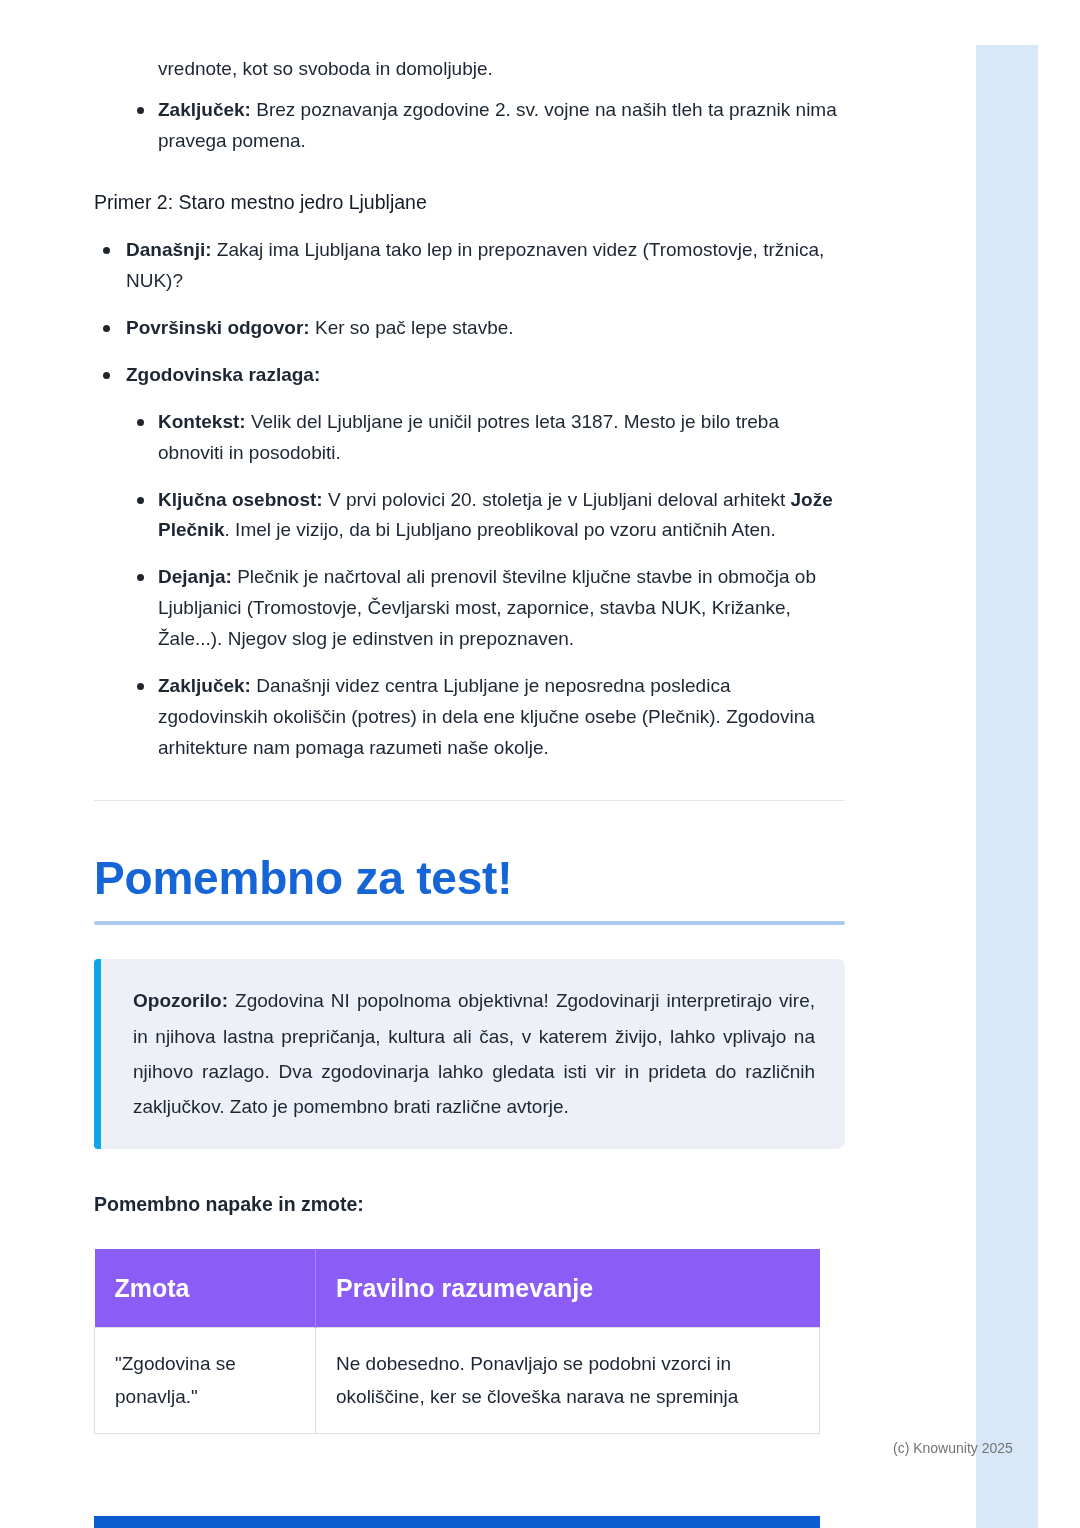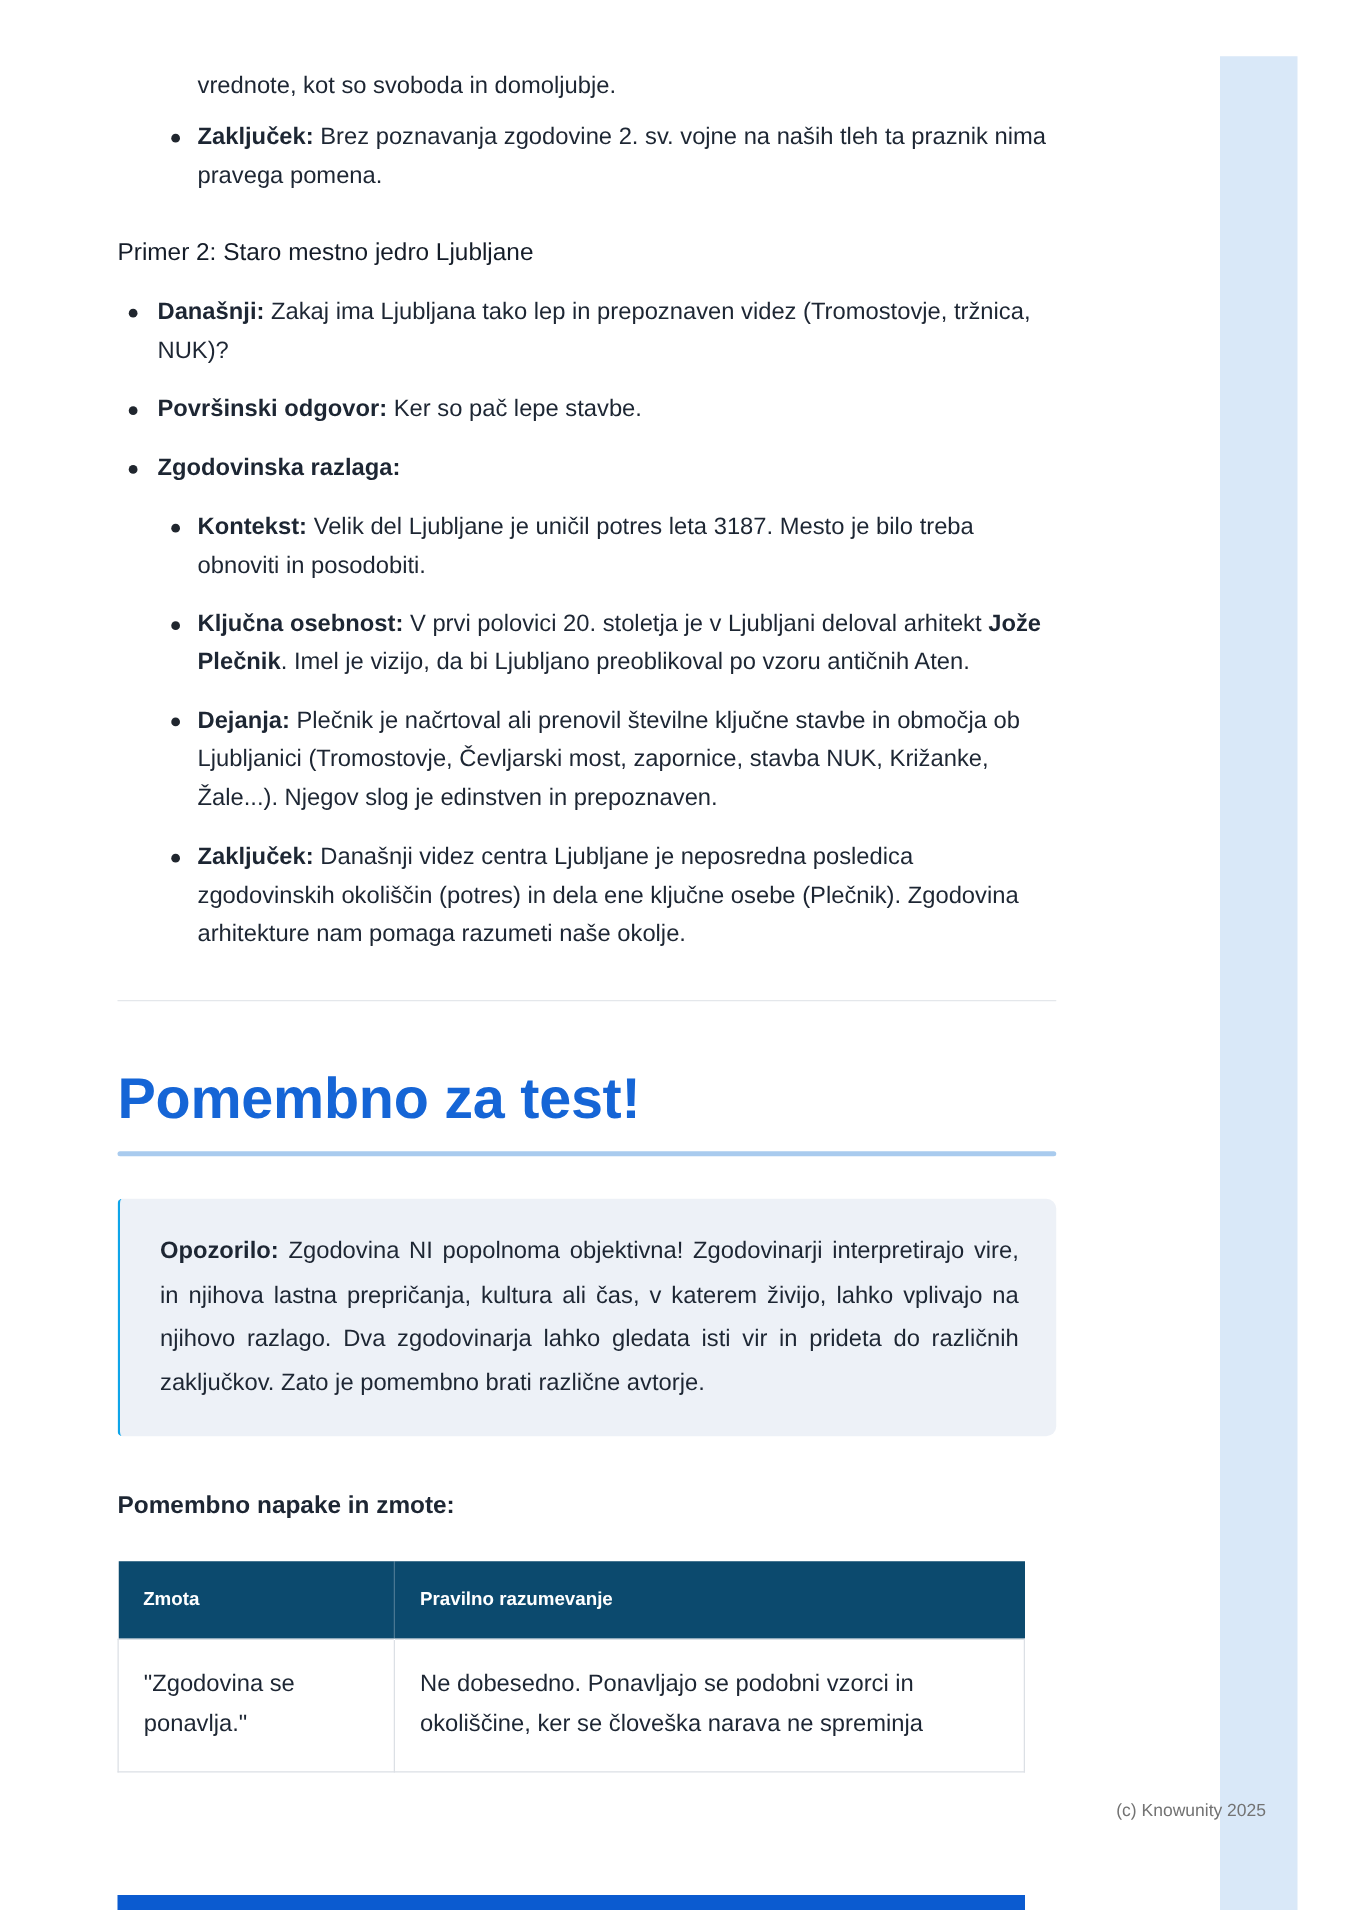--- a/index.html
+++ b/index.html
@@ -51,38 +51,38 @@
 
   .test-heading {
     color:#1565d6; font-size:46px; font-weight:700;
     margin:50px 0 0 0; letter-spacing:-0.2px; line-height:1.2;
   }
   .h1-underline { height:4px; background:#a9cbee; margin-top:15px; border-radius:2px; }
 
   .callout {
     margin-top:34px;
     background:#edf1f7;
-    border-left:2px solid #0ea5e9;
+    border-left:7px solid #0ea5e9;
     border-radius:4px 8px 8px 4px;
     padding:24px 30px 24px 32px;
     text-align:justify;
     line-height:1.86;
   }
 
   .mistakes-heading { font-weight:700; margin:40px 0 0 0; font-size:19.5px; }
 
   table.mistakes-table {
     border-collapse:collapse;
     margin-top:28px;
     width:726px;
     table-layout:fixed;
   }
   .mistakes-table th {
-    background:#0c4a6e; color:#ffffff;
-    text-align:left; font-size:15px; font-weight:700;
+    background:#8b5cf6; color:#ffffff;
+    text-align:left; font-size:25px; font-weight:700;
     padding:19px 20px;
   }
   .mistakes-table th + th { border-left:1px solid rgba(255,255,255,0.25); }
   .mistakes-table td {
     border:1px solid #dce0e5;
     padding:20px;
     vertical-align:top;
     line-height:1.7;
     background:#ffffff;
   }

